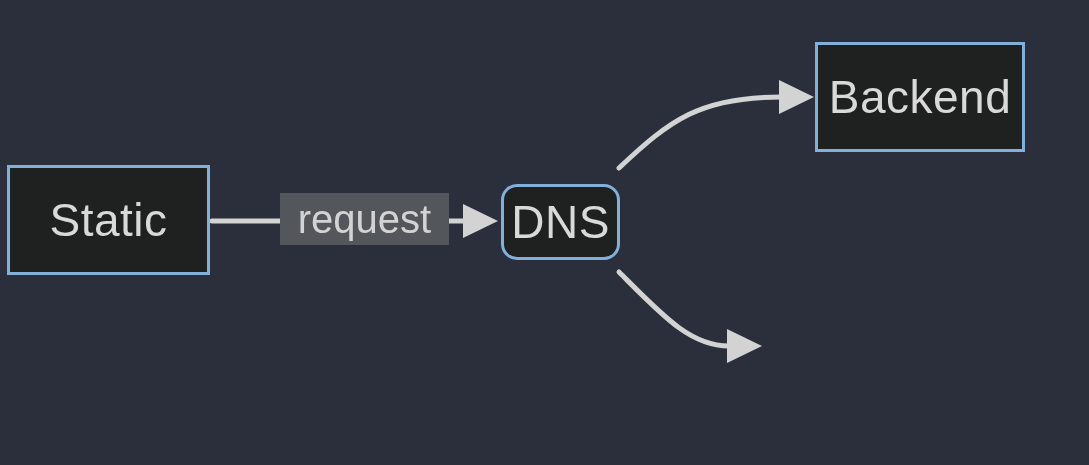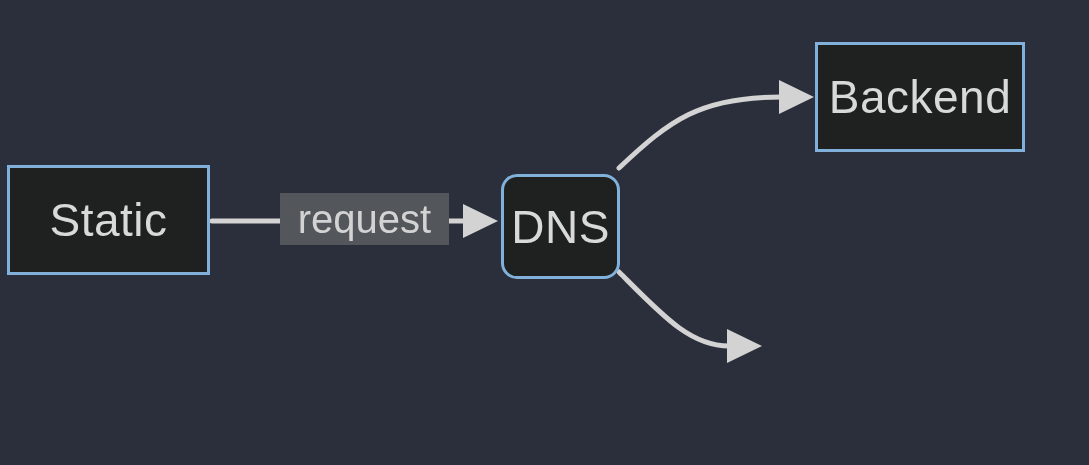--- a/index.html
+++ b/index.html
@@ -44,21 +44,21 @@
     align-items: center;
     justify-content: center;
     background: var(--node-fill);
     border: 3px solid var(--node-border);
     color: var(--node-text);
     font-size: 46px;
     letter-spacing: 0.5px;
     white-space: nowrap;
   }
   .node-browser { left: 7px;   top: 165px; width: 203px; height: 110px; }
-  .node-dns     { left: 501px; top: 174px; width: 119px; height: 105px; border-radius: 16px; }
+  .node-dns     { left: 501px; top: 184px; width: 119px; height: 76px; border-radius: 16px; }
   .node-backend { left: 815px; top: 42px;  width: 210px; height: 110px; }
   .node-static  { left: 762px; top: 292px; width: 316px; height: 110px; }
   .edge-label {
     position: absolute;
     left: 280px; top: 193px;
     width: 169px; height: 52px;
     display: flex;
     align-items: center;
     justify-content: center;
     background: var(--edge-label-bg);

